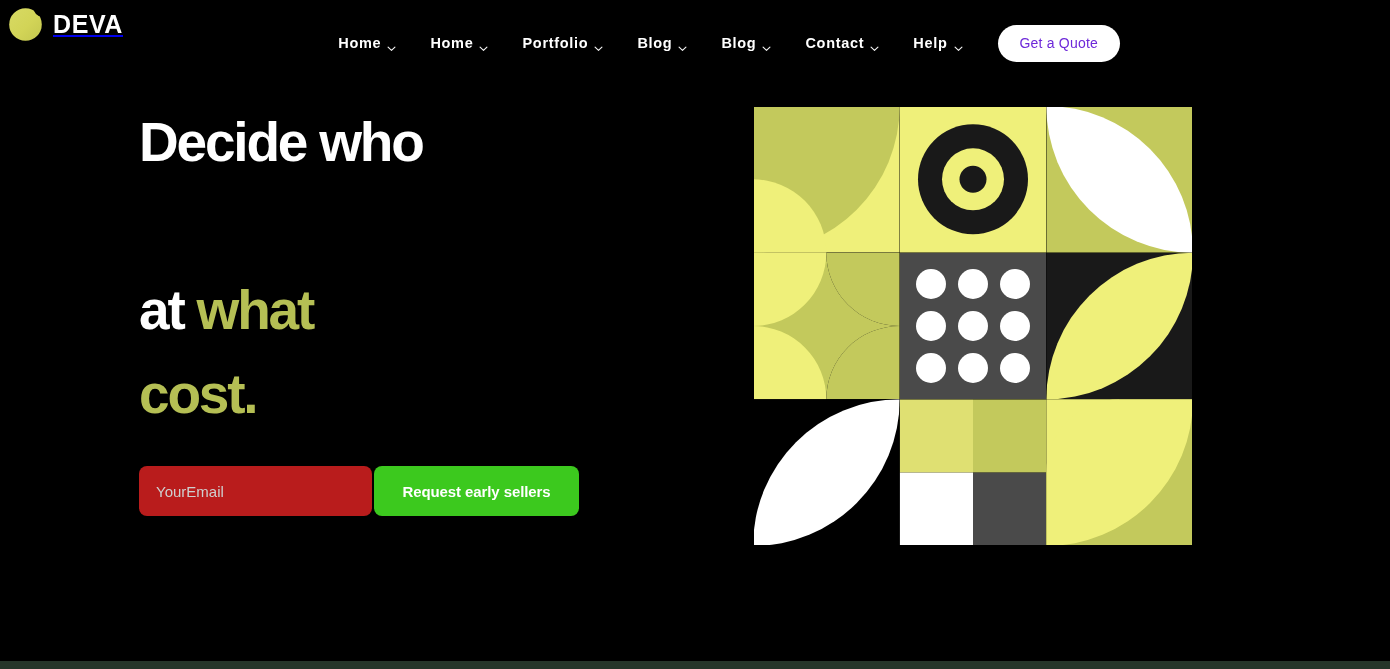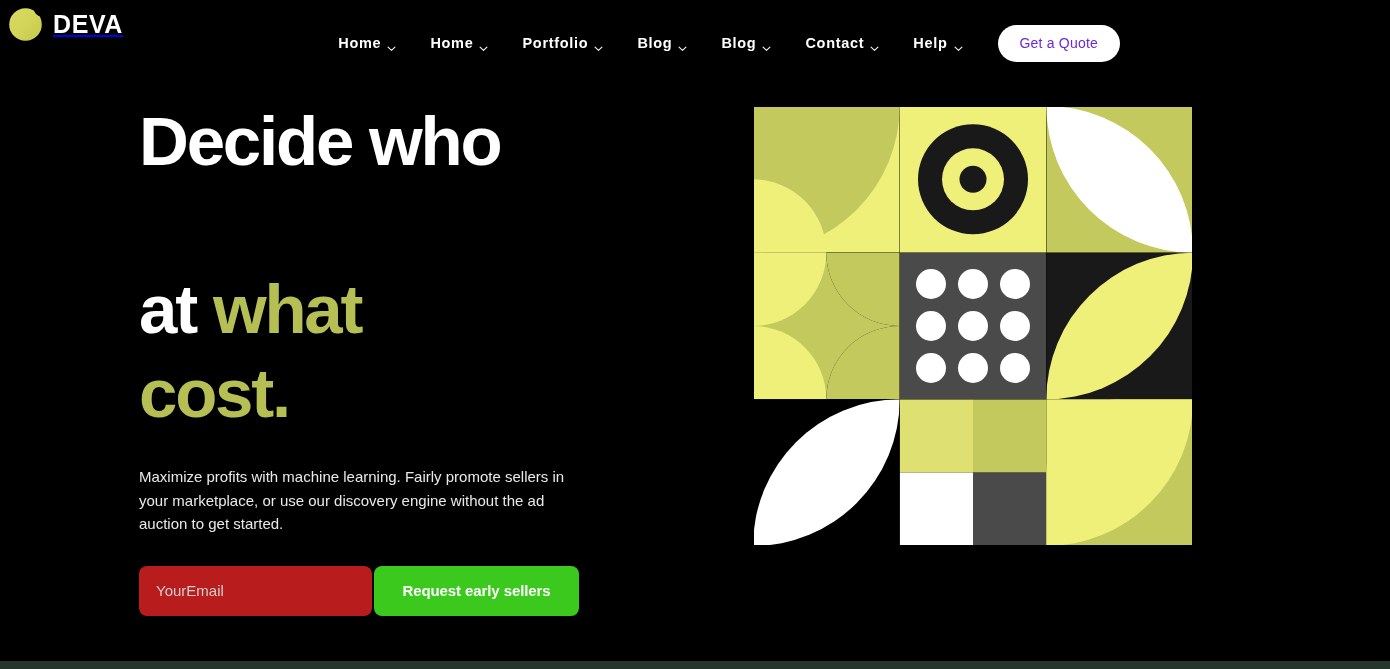--- a/index.html
+++ b/index.html
@@ -112,21 +112,21 @@
   }
 
   .hero-copy {
     position: absolute;
     left: 139px;
     top: 52px;
     width: 560px;
   }
 
   .hero-title {
-    font-size: 69px;
+    font-size: 55px;
     line-height: 84px;
     font-weight: 800;
     letter-spacing: -2.2px;
     color: #ffffff;
     margin: 0;
   }
 
   .hero-title .accent { color: #b5bf54; }
 
   .hero-sub {
@@ -291,21 +291,20 @@
 <main class="hero">
 
   <div class="hero-copy">
     <h1 class="hero-title">
       <span>Decide who</span><br>
       <br>
       <span>at </span><span class="accent">what</span><br>
       <span class="accent">cost.</span>
     </h1>
 
-    <p class="hero-sub">Maximize profits with machine learning. Fairly promote sellers in your marketplace, or use our discovery engine without the ad auction to get started.</p>
 
     <form class="signup-form">
       <input class="email-input" type="text" placeholder="YourEmail" style="">
       <button class="submit-btn" type="submit">Request early sellers</button>
     </form>
   </div>
 
   <div class="hero-art">
     <svg viewBox="0 0 440 440" width="440" height="440" aria-hidden="true">
       <defs>

